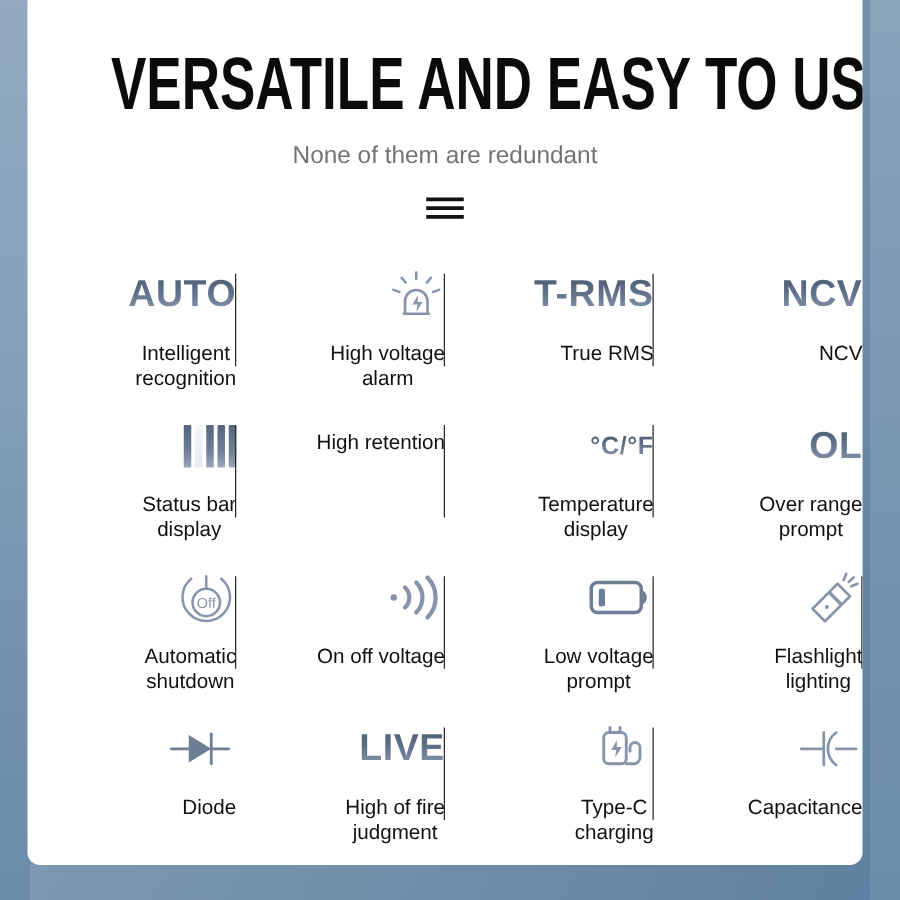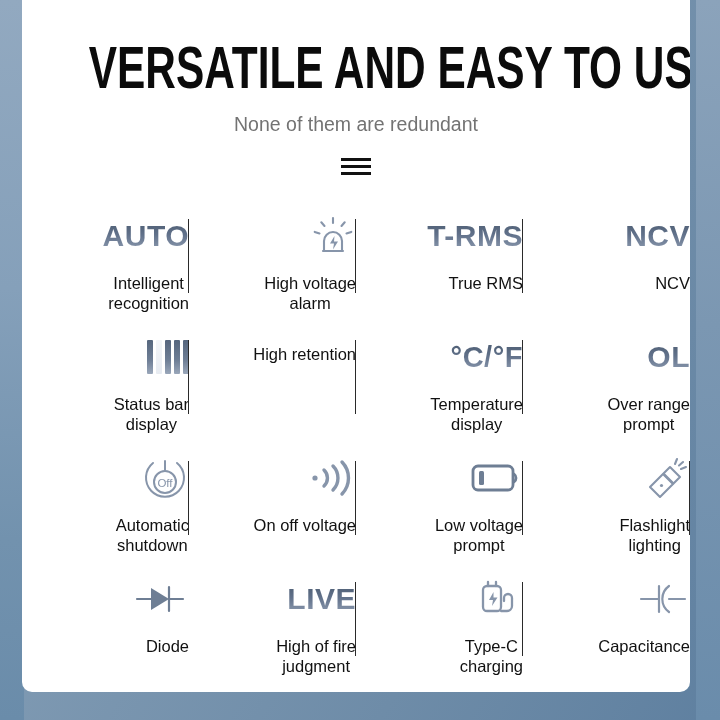--- a/index.html
+++ b/index.html
@@ -75,21 +75,21 @@
   .icon-text{
     font-weight:700;
     font-size:30px;
     line-height:1;
     letter-spacing:0.5px;
     background:linear-gradient(180deg,#4d5d72 0%,#61718a 45%,#8d9bb0 100%);
     -webkit-background-clip:text;background-clip:text;
     -webkit-text-fill-color:transparent;color:transparent;
     white-space:nowrap;
   }
-  .icon-text.small{font-size:29px;}
+  .icon-text.small{font-size:20px;}
   .label{
     margin-top:12px;
     text-align:center;
     font-size:16.5px;
     line-height:1.22;
     color:#111;
     white-space:pre-line;
   }
   svg{display:block;}
   .bars{display:flex;align-items:flex-end;gap:3px;height:34px;}

